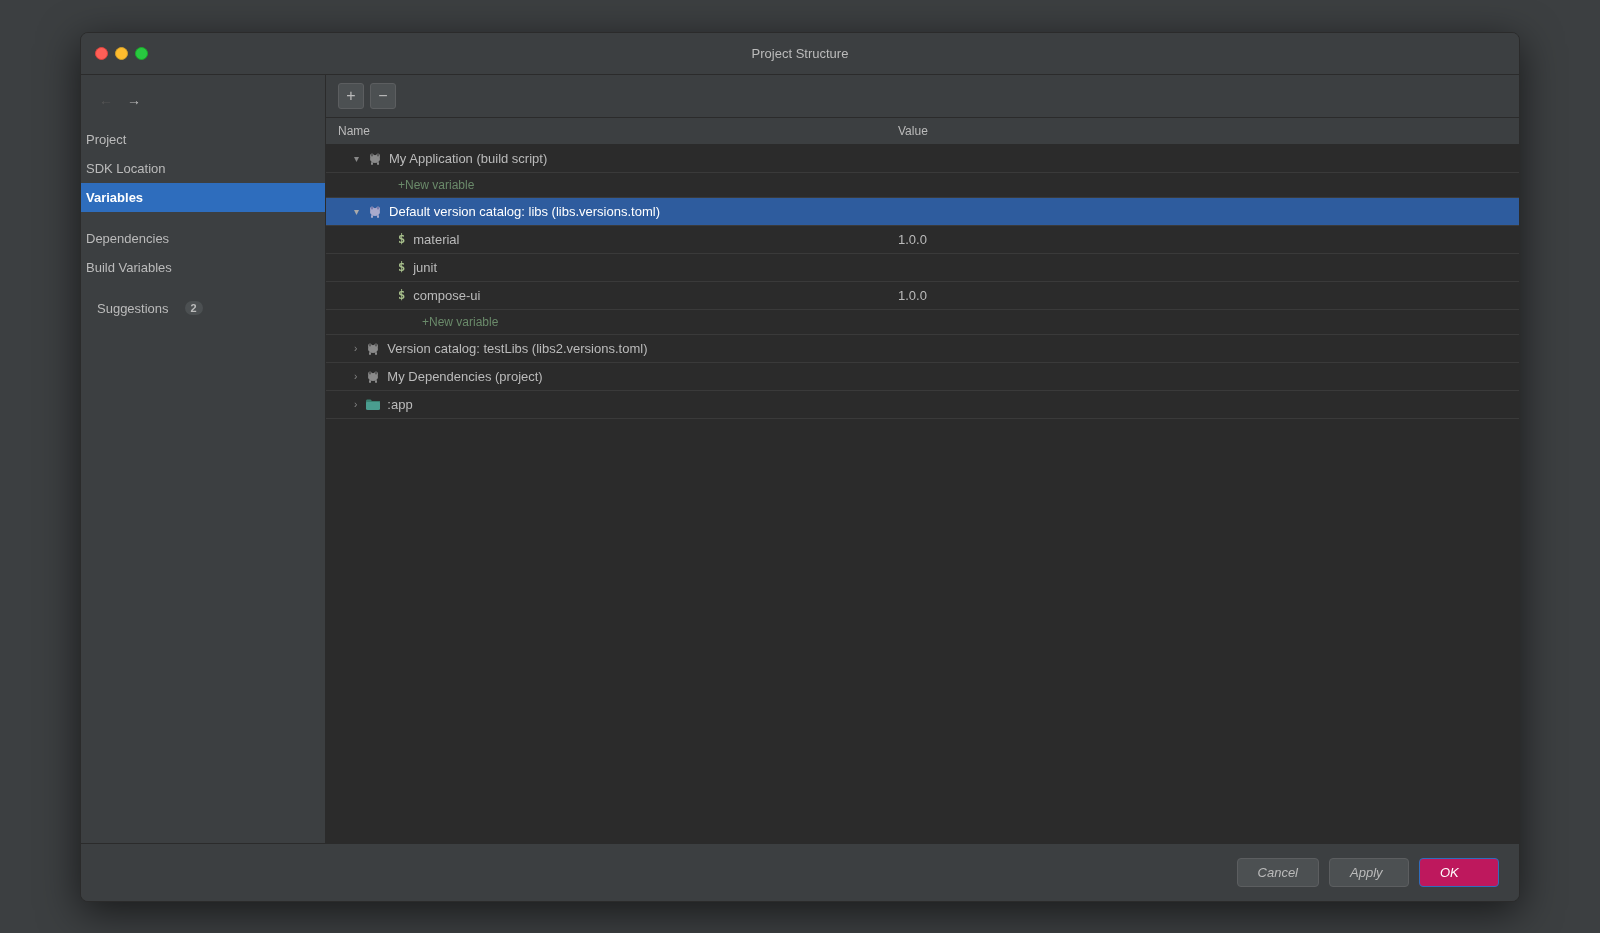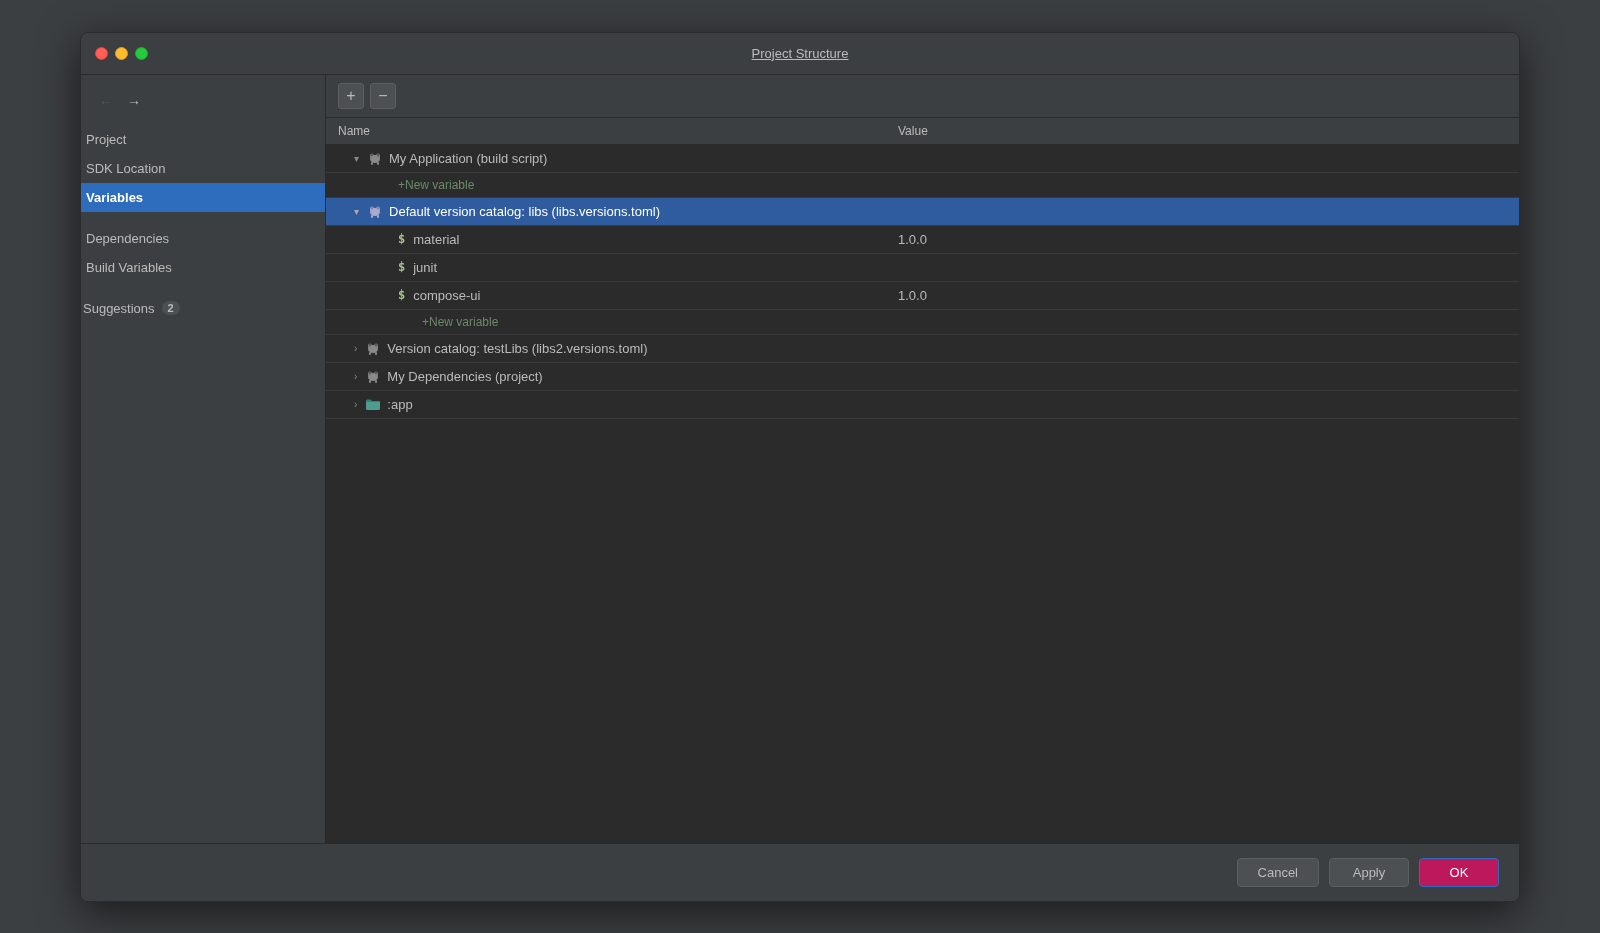--- a/index.html
+++ b/index.html
@@ -51,21 +51,20 @@
       border-radius: 50%;
       cursor: pointer;
     }
     .tl-close { background: #ff5f57; border: 1px solid #e0443e; }
     .tl-minimize { background: #febc2e; border: 1px solid #d4a029; }
     .tl-maximize { background: #28c840; border: 1px solid #1aab29; }
     .title-text {
       font-size: 13px;
       color: #bbbbbb;
       font-weight: 500;
-      text-decoration: underline;
     }
     .dialog-body {
       display: flex;
       flex: 1;
       overflow: hidden;
     }
     .sidebar {
       width: 245px;
       background: #3c3f41;
       border-right: 1px solid #2b2b2b;
@@ -104,22 +103,22 @@
       background: #2e6dbd;
       color: #ffffff;
       font-weight: 600;
     }
     .sidebar-divider {
       height: 12px;
     }
     .sidebar-item-suggestions {
       display: flex;
       align-items: center;
-      gap: 7px;
-      padding: 7px 2px;
+      gap: 16px;
+      padding: 7px 16px;
       cursor: pointer;
       color: #bbbbbb;
       text-align: center;
     }
     .badge {
       background: #4c5052;
       color: #bbbbbb;
       border-radius: 8px;
       font-size: 11px;
       padding: 1px 6px;
@@ -229,21 +228,22 @@
     }
     .footer-btn {
       padding: 6px 20px;
       border-radius: 4px;
       font-size: 13px;
       cursor: pointer;
       border: 1px solid #5c5e60;
       background: #4c5052;
       color: #bbbbbb;
       min-width: 80px;
-      text-align: center;
+      text-align: left;
+      font-style: italic;
     }
     .footer-btn.primary {
       background: #be185d;
       border-color: #2e6dbd;
       color: #ffffff;
     }
   </style>
 </head>
 <body>
 

